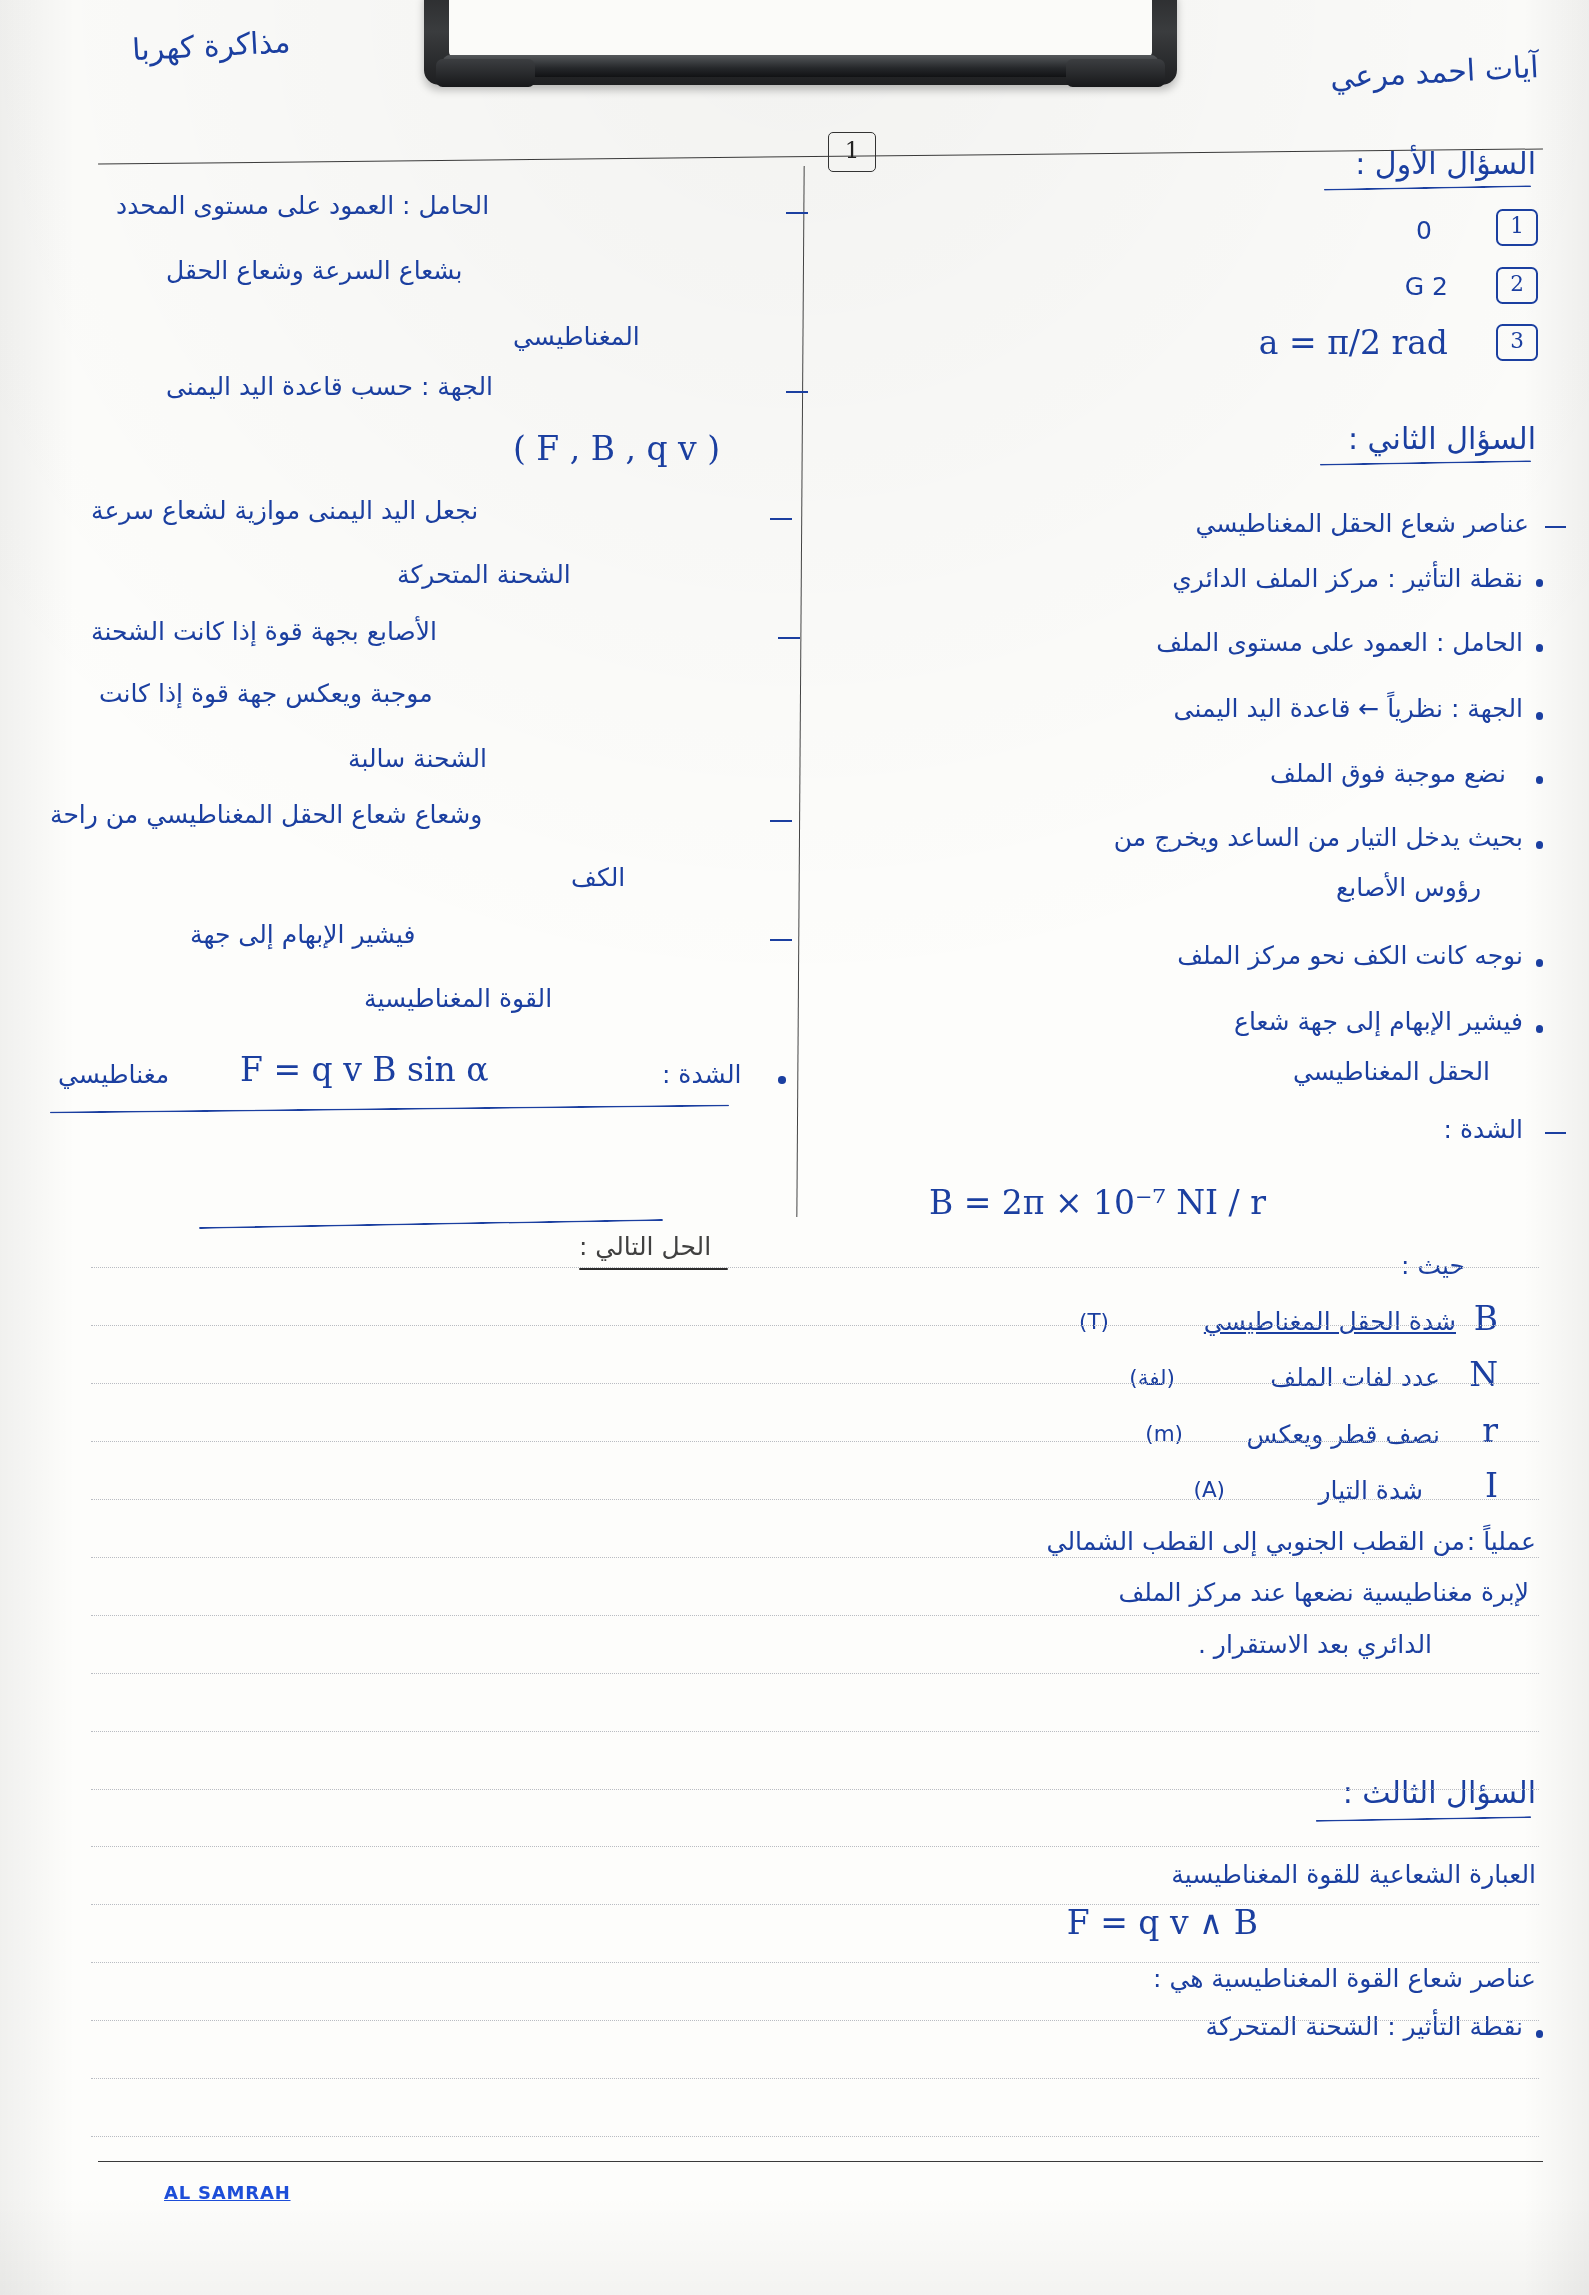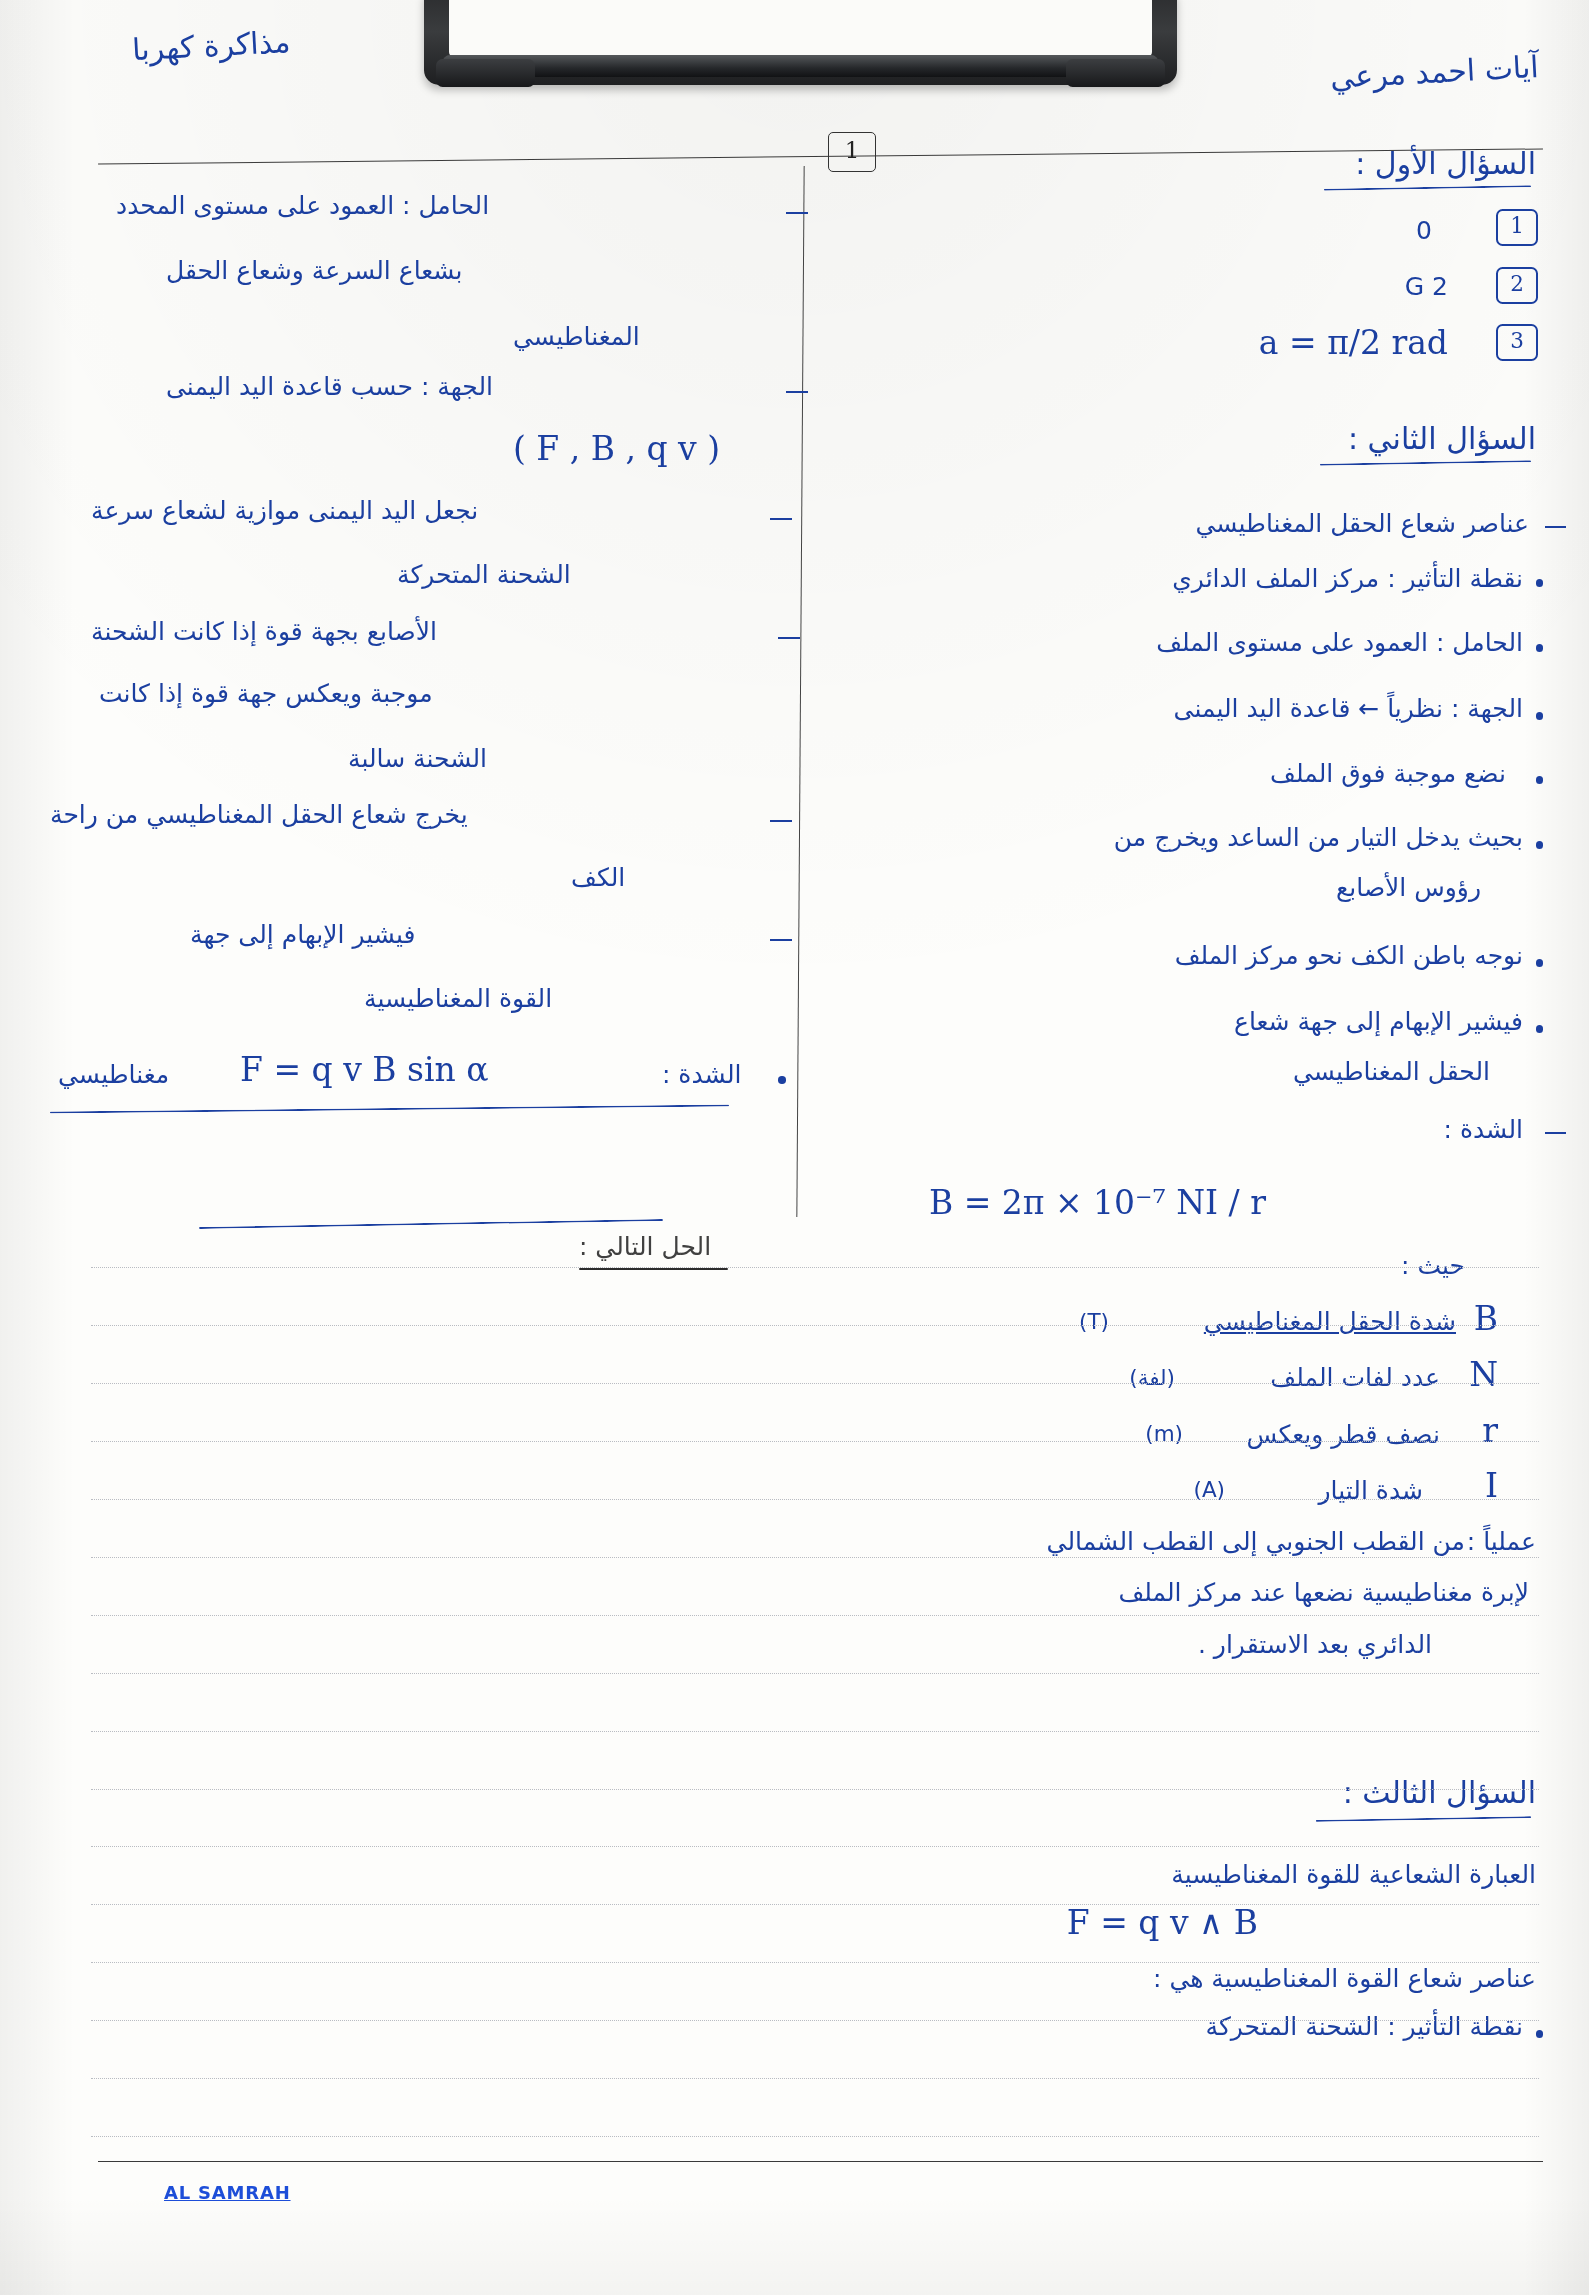--- a/index.html
+++ b/index.html
@@ -236,21 +236,21 @@
 
   <div class="dot" style="right:46px; top:776px;"></div>
   <div class="hw" style="right:83px; top:760px;">نضع موجبة فوق الملف</div>
 
   <div class="dot" style="right:46px; top:841px;"></div>
   <div class="hw" style="right:66px; top:824px;">بحيث يدخل التيار من الساعد ويخرج من</div>
 
   <div class="hw" style="right:108px; top:874px;">رؤوس الأصابع</div>
 
   <div class="dot" style="right:46px; top:959px;"></div>
-  <div class="hw" style="right:66px; top:942px;">نوجه باطن الكف نحو مركز الملف</div>
+  <div class="hw" style="right:66px; top:942px;">نوجه كانت الكف نحو مركز الملف</div>
 
   <div class="dot" style="right:46px; top:1025px;"></div>
   <div class="hw" style="right:66px; top:1008px;">فيشير الإبهام إلى جهة شعاع</div>
 
   <div class="hw" style="right:99px; top:1058px;">الحقل المغناطيسي</div>
 
   <div class="dash" style="right:23px; top:1132px;"></div>
   <div class="hw" style="right:66px; top:1116px;">الشدة :</div>
 
   <div class="hw formula" style="right:323px; top:1184px;">B = 2π × 10⁻⁷ NI / r</div>
@@ -299,21 +299,21 @@
 
   <div class="hw" style="left:91px; top:497px;">نجعل اليد اليمنى موازية لشعاع سرعة</div>
   <div class="dash" style="left:770px; top:518px;"></div>
   <div class="hw" style="left:397px; top:561px;">الشحنة المتحركة</div>
 
   <div class="hw" style="left:91px; top:618px;">الأصابع بجهة قوة إذا كانت الشحنة</div>
   <div class="dash" style="left:778px; top:637px;"></div>
   <div class="hw" style="left:99px; top:680px;">موجبة ويعكس جهة قوة إذا كانت</div>
   <div class="hw" style="left:348px; top:745px;">الشحنة سالبة</div>
 
-  <div class="hw" style="left:50px; top:801px;">يخرج شعاع الحقل المغناطيسي من راحة</div>
+  <div class="hw" style="left:50px; top:801px;">وشعاع شعاع الحقل المغناطيسي من راحة</div>
   <div class="dash" style="left:770px; top:820px;"></div>
   <div class="hw" style="left:571px; top:864px;">الكف</div>
 
   <div class="hw" style="left:190px; top:921px;">فيشير الإبهام إلى جهة</div>
   <div class="dash" style="left:770px; top:939px;"></div>
   <div class="hw" style="left:364px; top:985px;">القوة المغناطيسية</div>
 
   <div class="hw" style="left:662px; top:1061px;">الشدة :</div>
   <div class="dot" style="left:778px; top:1076px;"></div>
   <div class="hw formula" style="left:240px; top:1051px;">F = q v B sin α</div>

